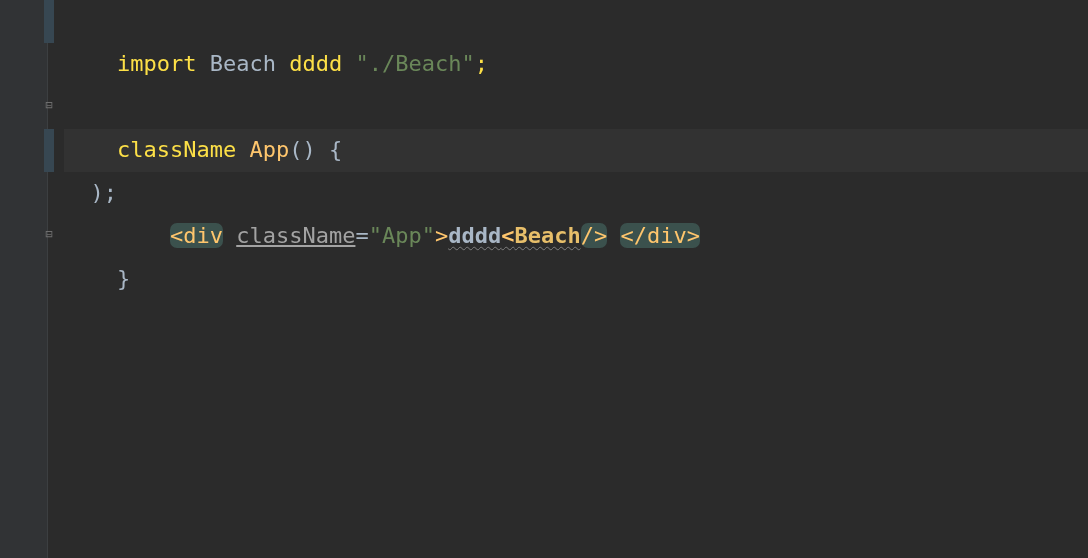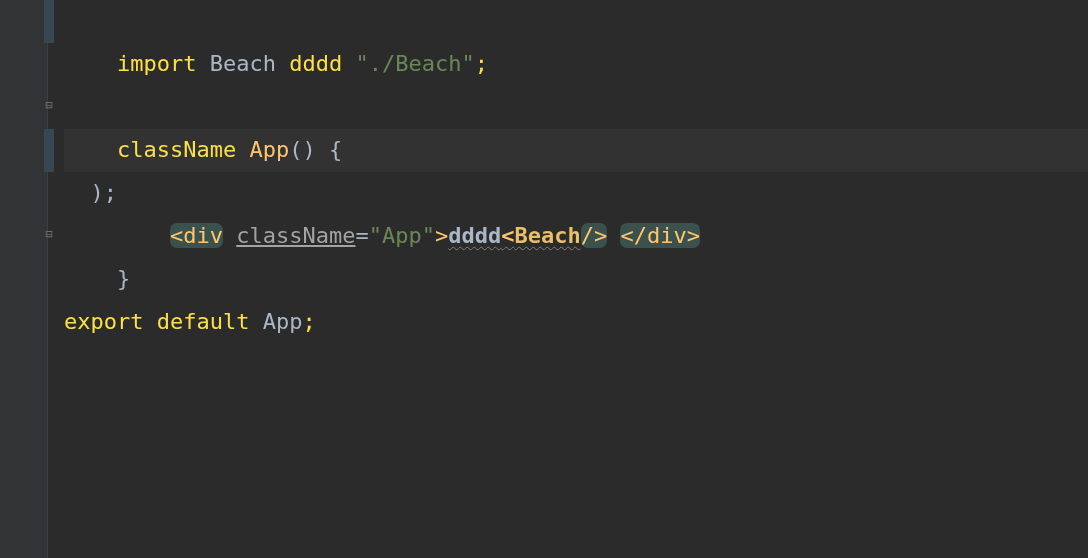--- a/index.html
+++ b/index.html
@@ -111,15 +111,14 @@
   </div>
 
   <div class="line">  <span class="ident">);</span></div>
 
   <div class="line">
     <div class="fold-marker">⊟</div><span class="ident">}</span>
   </div>
 
   <div class="line"></div>
 
-  <div class="line"><span class="kw">export</span> <span class="kw">default</span> <span class="ident">App</span><span class="kw">;</span></div>
 
 </div>
 
 </body></html>

